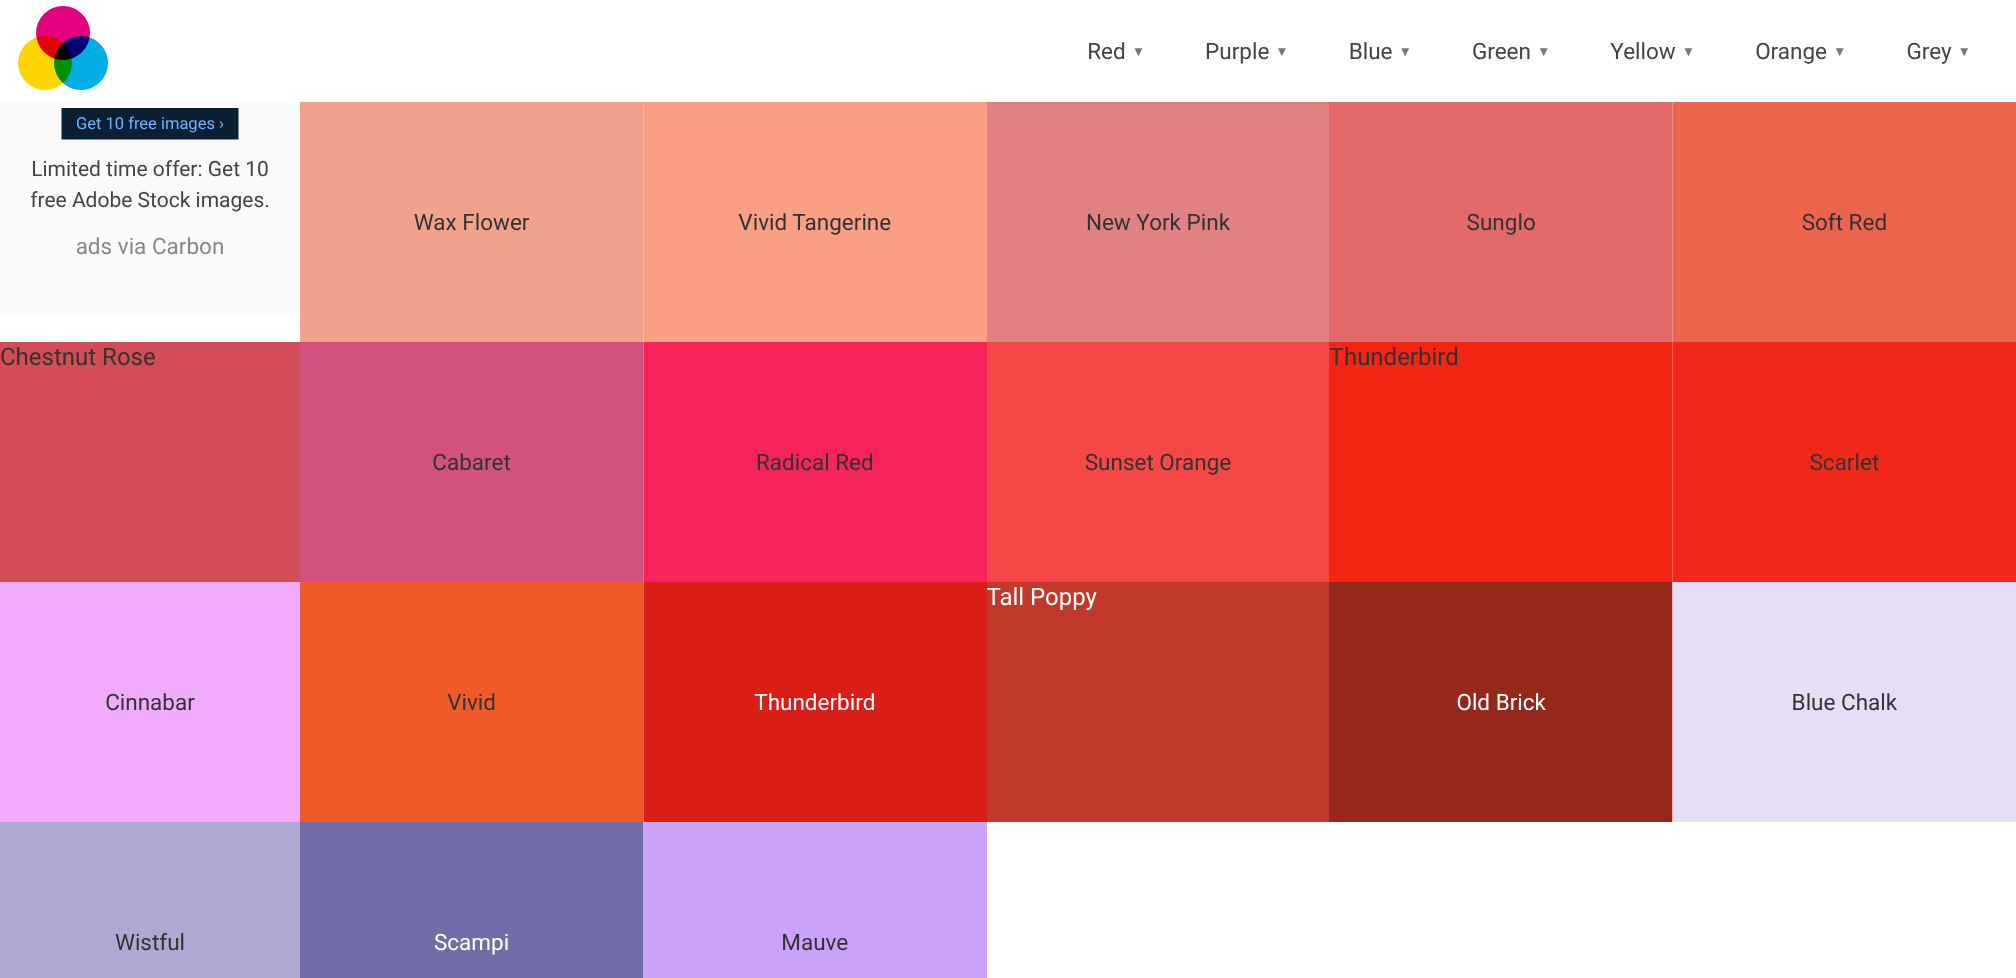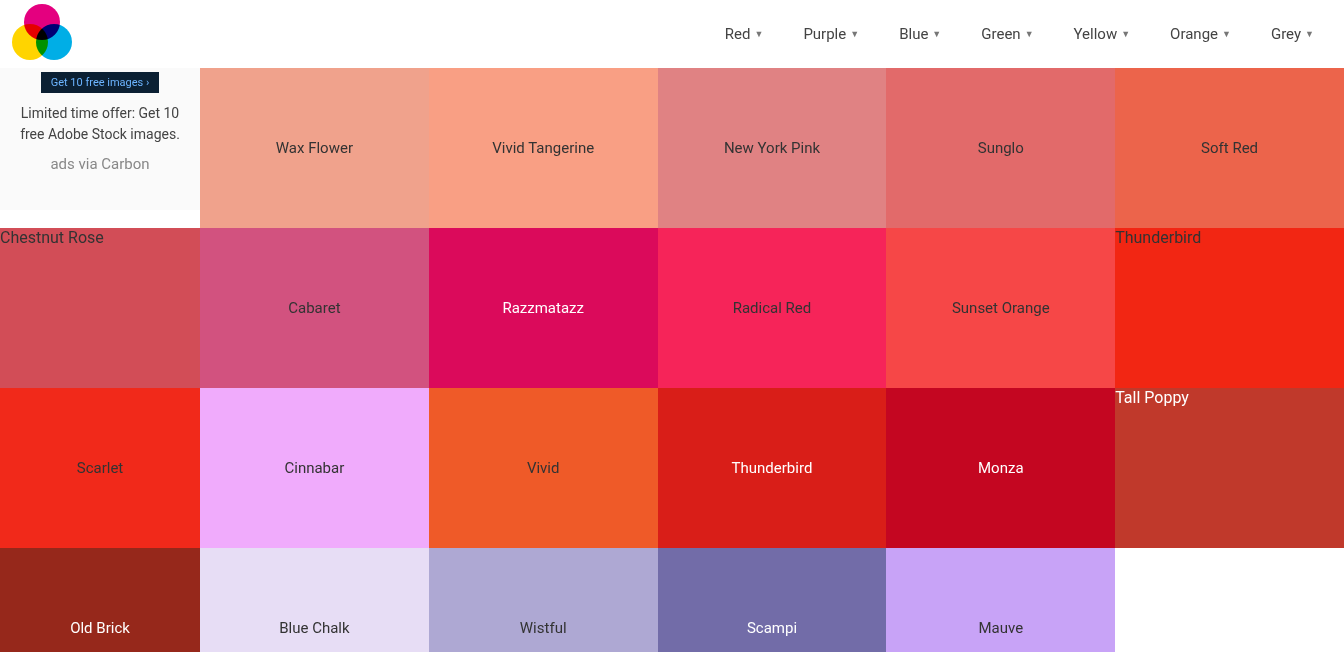--- a/index.html
+++ b/index.html
@@ -82,45 +82,39 @@
       <span>Sunglo</span>
     </div>
   <div class="swatch row1 dark-text" style="background:#ec644b">
       <span>Soft Red</span>
     </div>
 
   <div class="first row2 dark-text" style="background:#d24d57"><span>Chestnut Rose</span></div>
   <div class="swatch row2 dark-text" style="background:#d2527f">
       <span>Cabaret</span>
     </div>
-  <div class="swatch row2 light-text" style="background:#db0a5b">
-      <span>Razzmatazz</span>
-    </div>
   <div class="swatch row2 dark-text" style="background:#f62459">
       <span>Radical Red</span>
     </div>
   <div class="swatch row2 dark-text" style="background:#f64747">
       <span>Sunset Orange</span>
     </div>
 
   <div class="first row3 dark-text" style="background:#f22613"><span>Thunderbird</span></div>
   <div class="swatch row3 dark-text" style="background:#f1291a">
       <span>Scarlet</span>
     </div>
   <div class="swatch row3 dark-text" style="background:#f0abfc">
       <span>Cinnabar</span>
     </div>
   <div class="swatch row3 dark-text" style="background:#ef5a28">
       <span>Vivid</span>
     </div>
   <div class="swatch row3 light-text" style="background:#d91e18">
       <span>Thunderbird</span>
-    </div>
-  <div class="swatch row3 light-text" style="background:#c40621">
-      <span>Monza</span>
     </div>
 
   <div class="first row4 light-text" style="background:#c0392b"><span>Tall Poppy</span></div>
   <div class="swatch row4 light-text" style="background:#96281b">
       <span>Old Brick</span>
     </div>
   <div class="swatch row4 dark-text" style="background:#e7ddf5">
       <span>Blue Chalk</span>
     </div>
   <div class="swatch row4 dark-text" style="background:#aea8d3">

